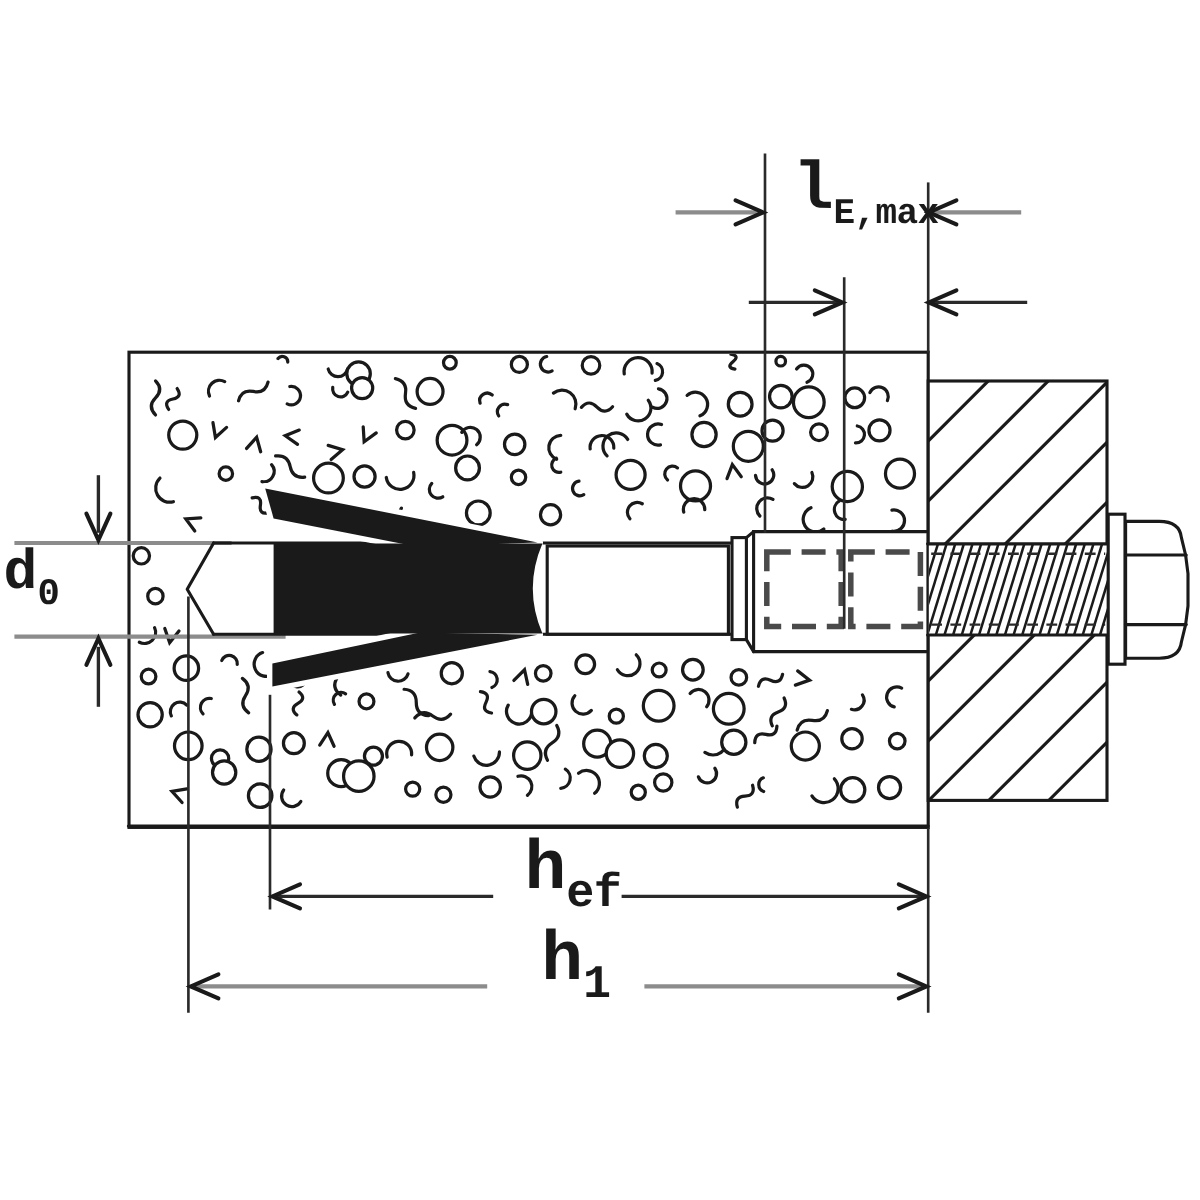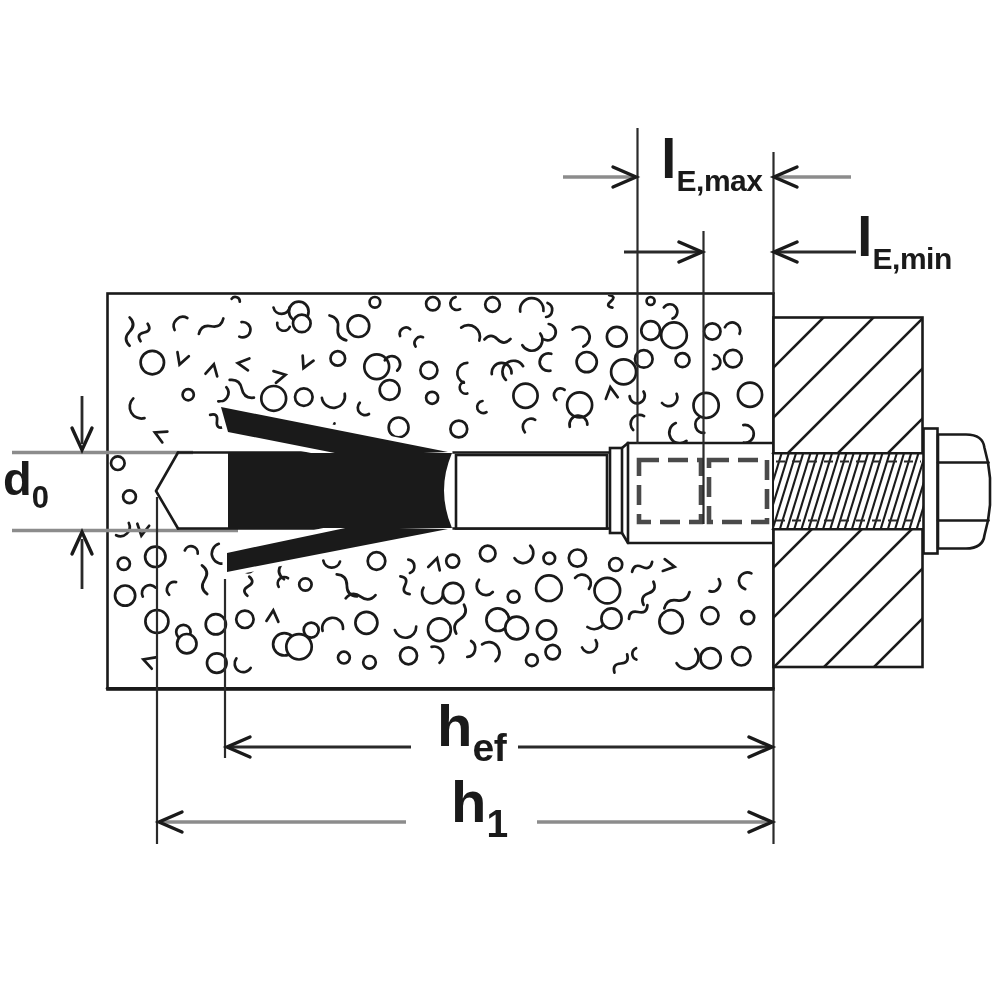--- a/index.html
+++ b/index.html
@@ -1,17 +1,17 @@
 <!DOCTYPE html>
 <html style="--bg: #ffffff; --ink: #1a1a1a; --ink2: #2a2a2a; --gray: #8c8c8c; --dash: #4a4a4a;"><head>
 <meta charset="utf-8">
 <style>
   html,body{margin:0;padding:0;background:#fff;}
   #canvas{position:relative;width:1000px;height:848px;background:var(--bg,#fff);overflow:hidden;
-          font-family:Liberation Sans, sans-serif;}
+          font-family:Liberation Mono, monospace;}
   svg{position:absolute;left:0;top:0;}
   
   .sk  {stroke:var(--ink,#1a1a1a); fill:none; stroke-width:2.6; stroke-linecap:round;}
   .skf {stroke:var(--ink,#1a1a1a); fill:#fff; stroke-width:2.6;}
   .blk {fill:var(--ink,#1a1a1a); stroke:none;}
   .halo{stroke:#fff; stroke-width:9; fill:#fff; stroke-linejoin:round;}
   .ext {stroke:var(--ink2,#2a2a2a); fill:none; stroke-width:2.2;}
   .dimg{stroke:var(--gray,#8c8c8c); fill:none; stroke-width:3.4;}
   .dimd{stroke:var(--ink2,#2a2a2a); fill:none; stroke-width:2.8;}
   .arr {stroke:var(--ink,#1a1a1a); fill:none; stroke-width:3.4; stroke-linecap:round; stroke-linejoin:miter;}
@@ -421,23 +421,20 @@
     <line x1="159" y1="822" x2="406" y2="822" class="dimg"></line>
     <line x1="537" y1="822" x2="771" y2="822" class="dimg"></line>
     <polyline points="182,812 159,822 182,832" class="arr"></polyline>
     <polyline points="749,812 772,822 749,832" class="arr"></polyline>
   </g>
 </svg>
 
 <div class="lbl lbl-le" style="left:661px;top:136px;">
   <span class="b">l</span><span class="s">E,max</span>
 </div>
-<div class="lbl lbl-le" style="left:857px;top:214px;">
-  <span class="b">l</span><span class="s">E,min</span>
-</div>
 <div class="lbl lbl-d0" style="left:3px;top:460px;">
   <span class="b">d</span><span class="s">0</span>
 </div>
 <div class="lbl lbl-h" style="left:437px;top:702px;">
   <span class="b">h</span><span class="s">ef</span>
 </div>
 <div class="lbl lbl-h" style="left:451px;top:778px;">
   <span class="b">h</span><span class="s">1</span>
 </div>
 </div>

